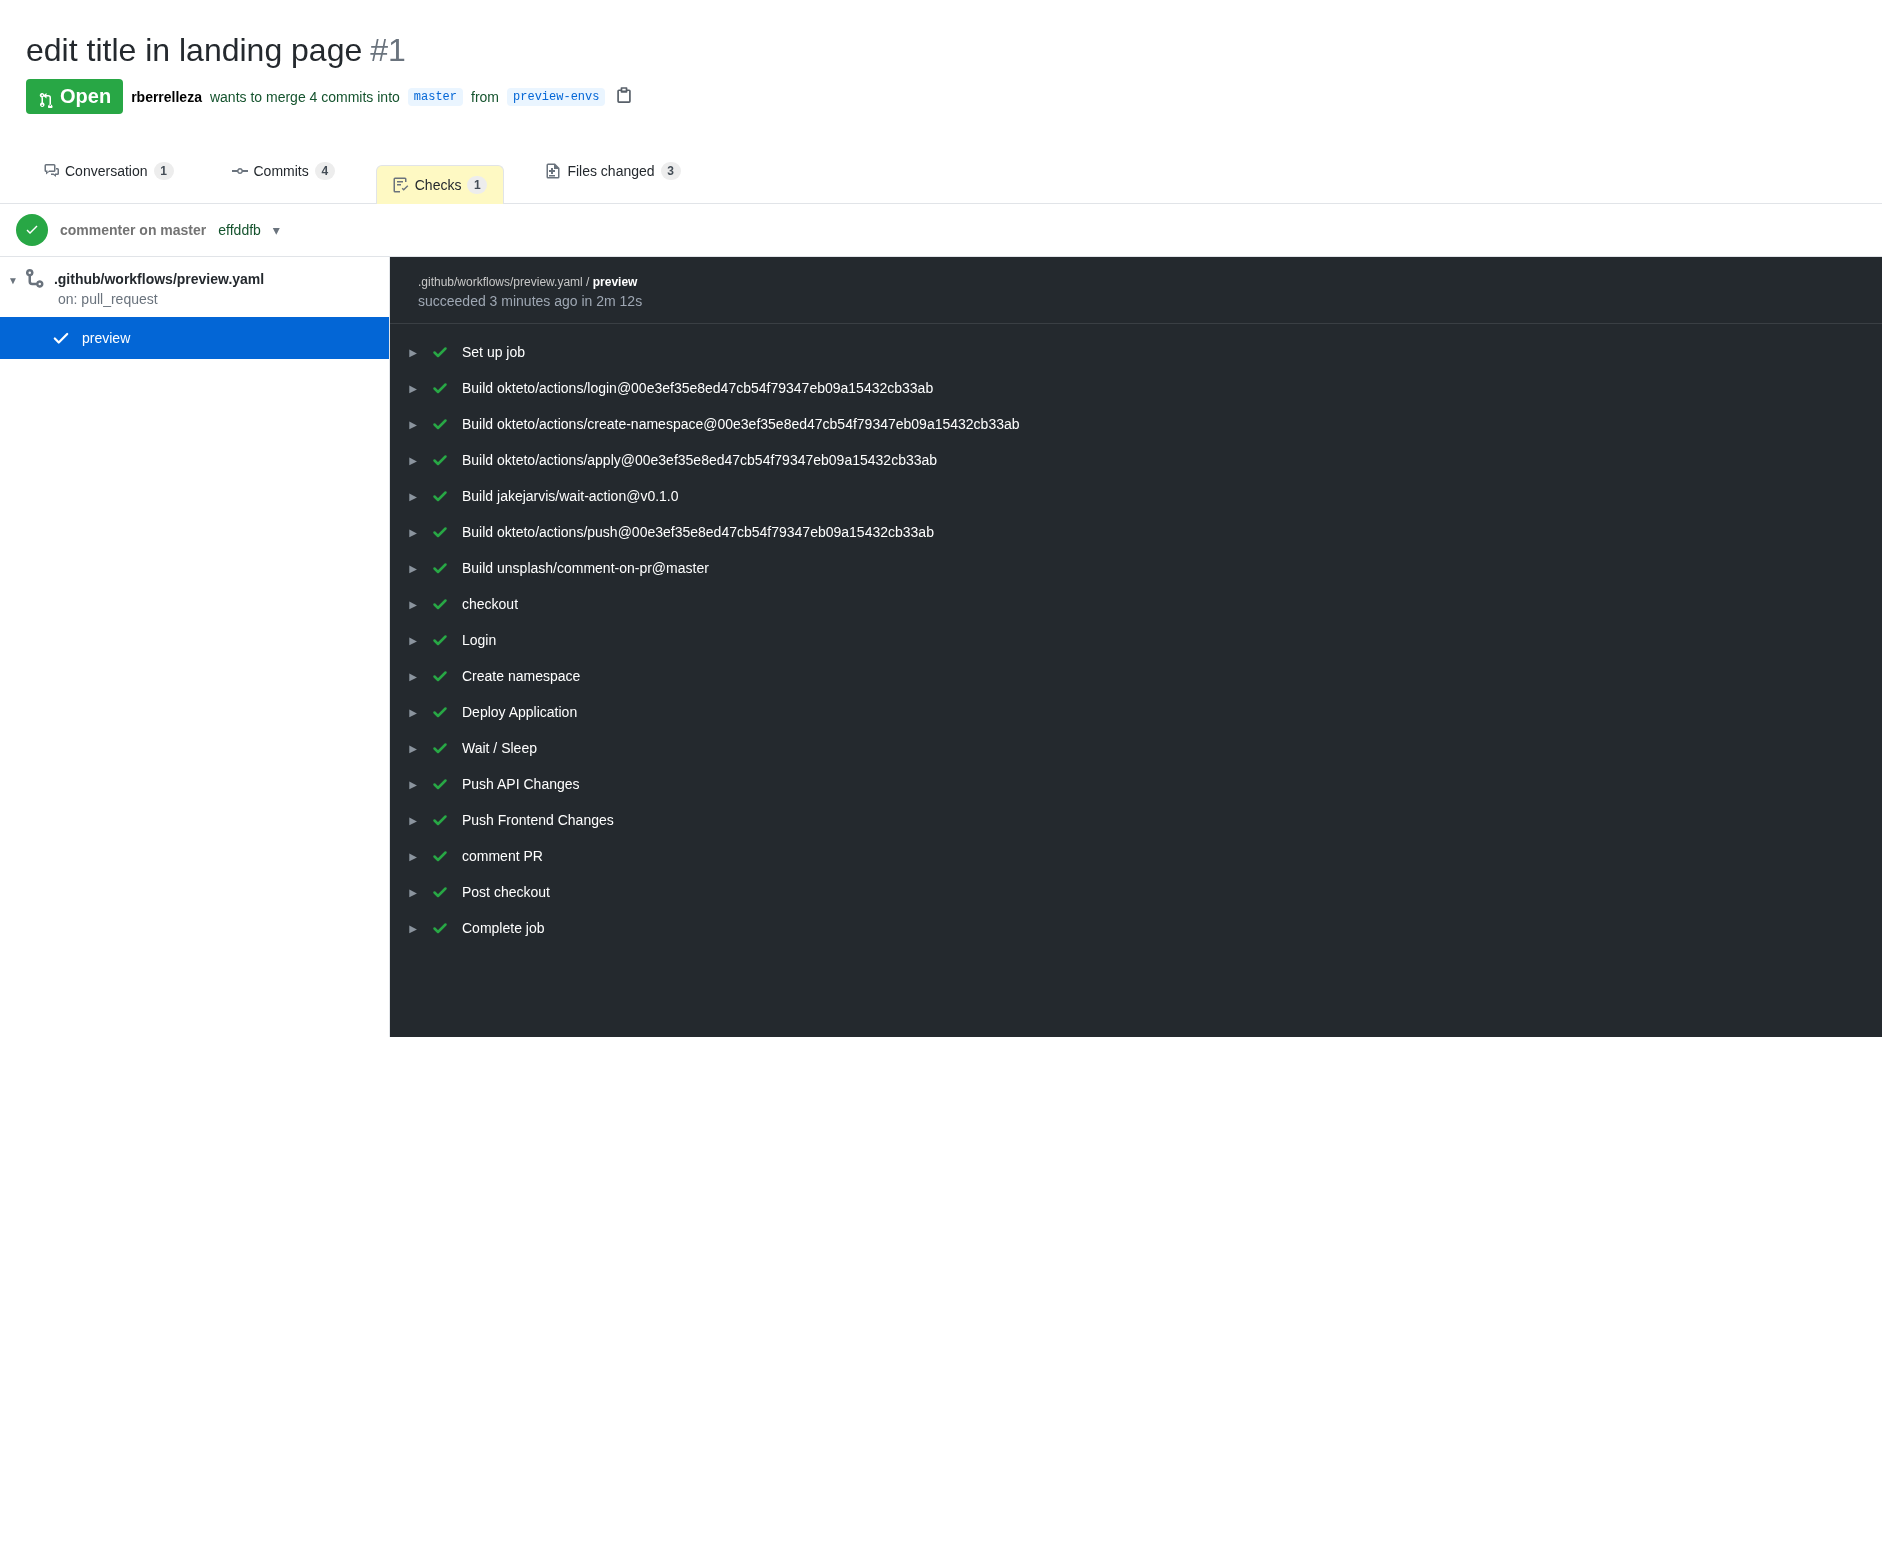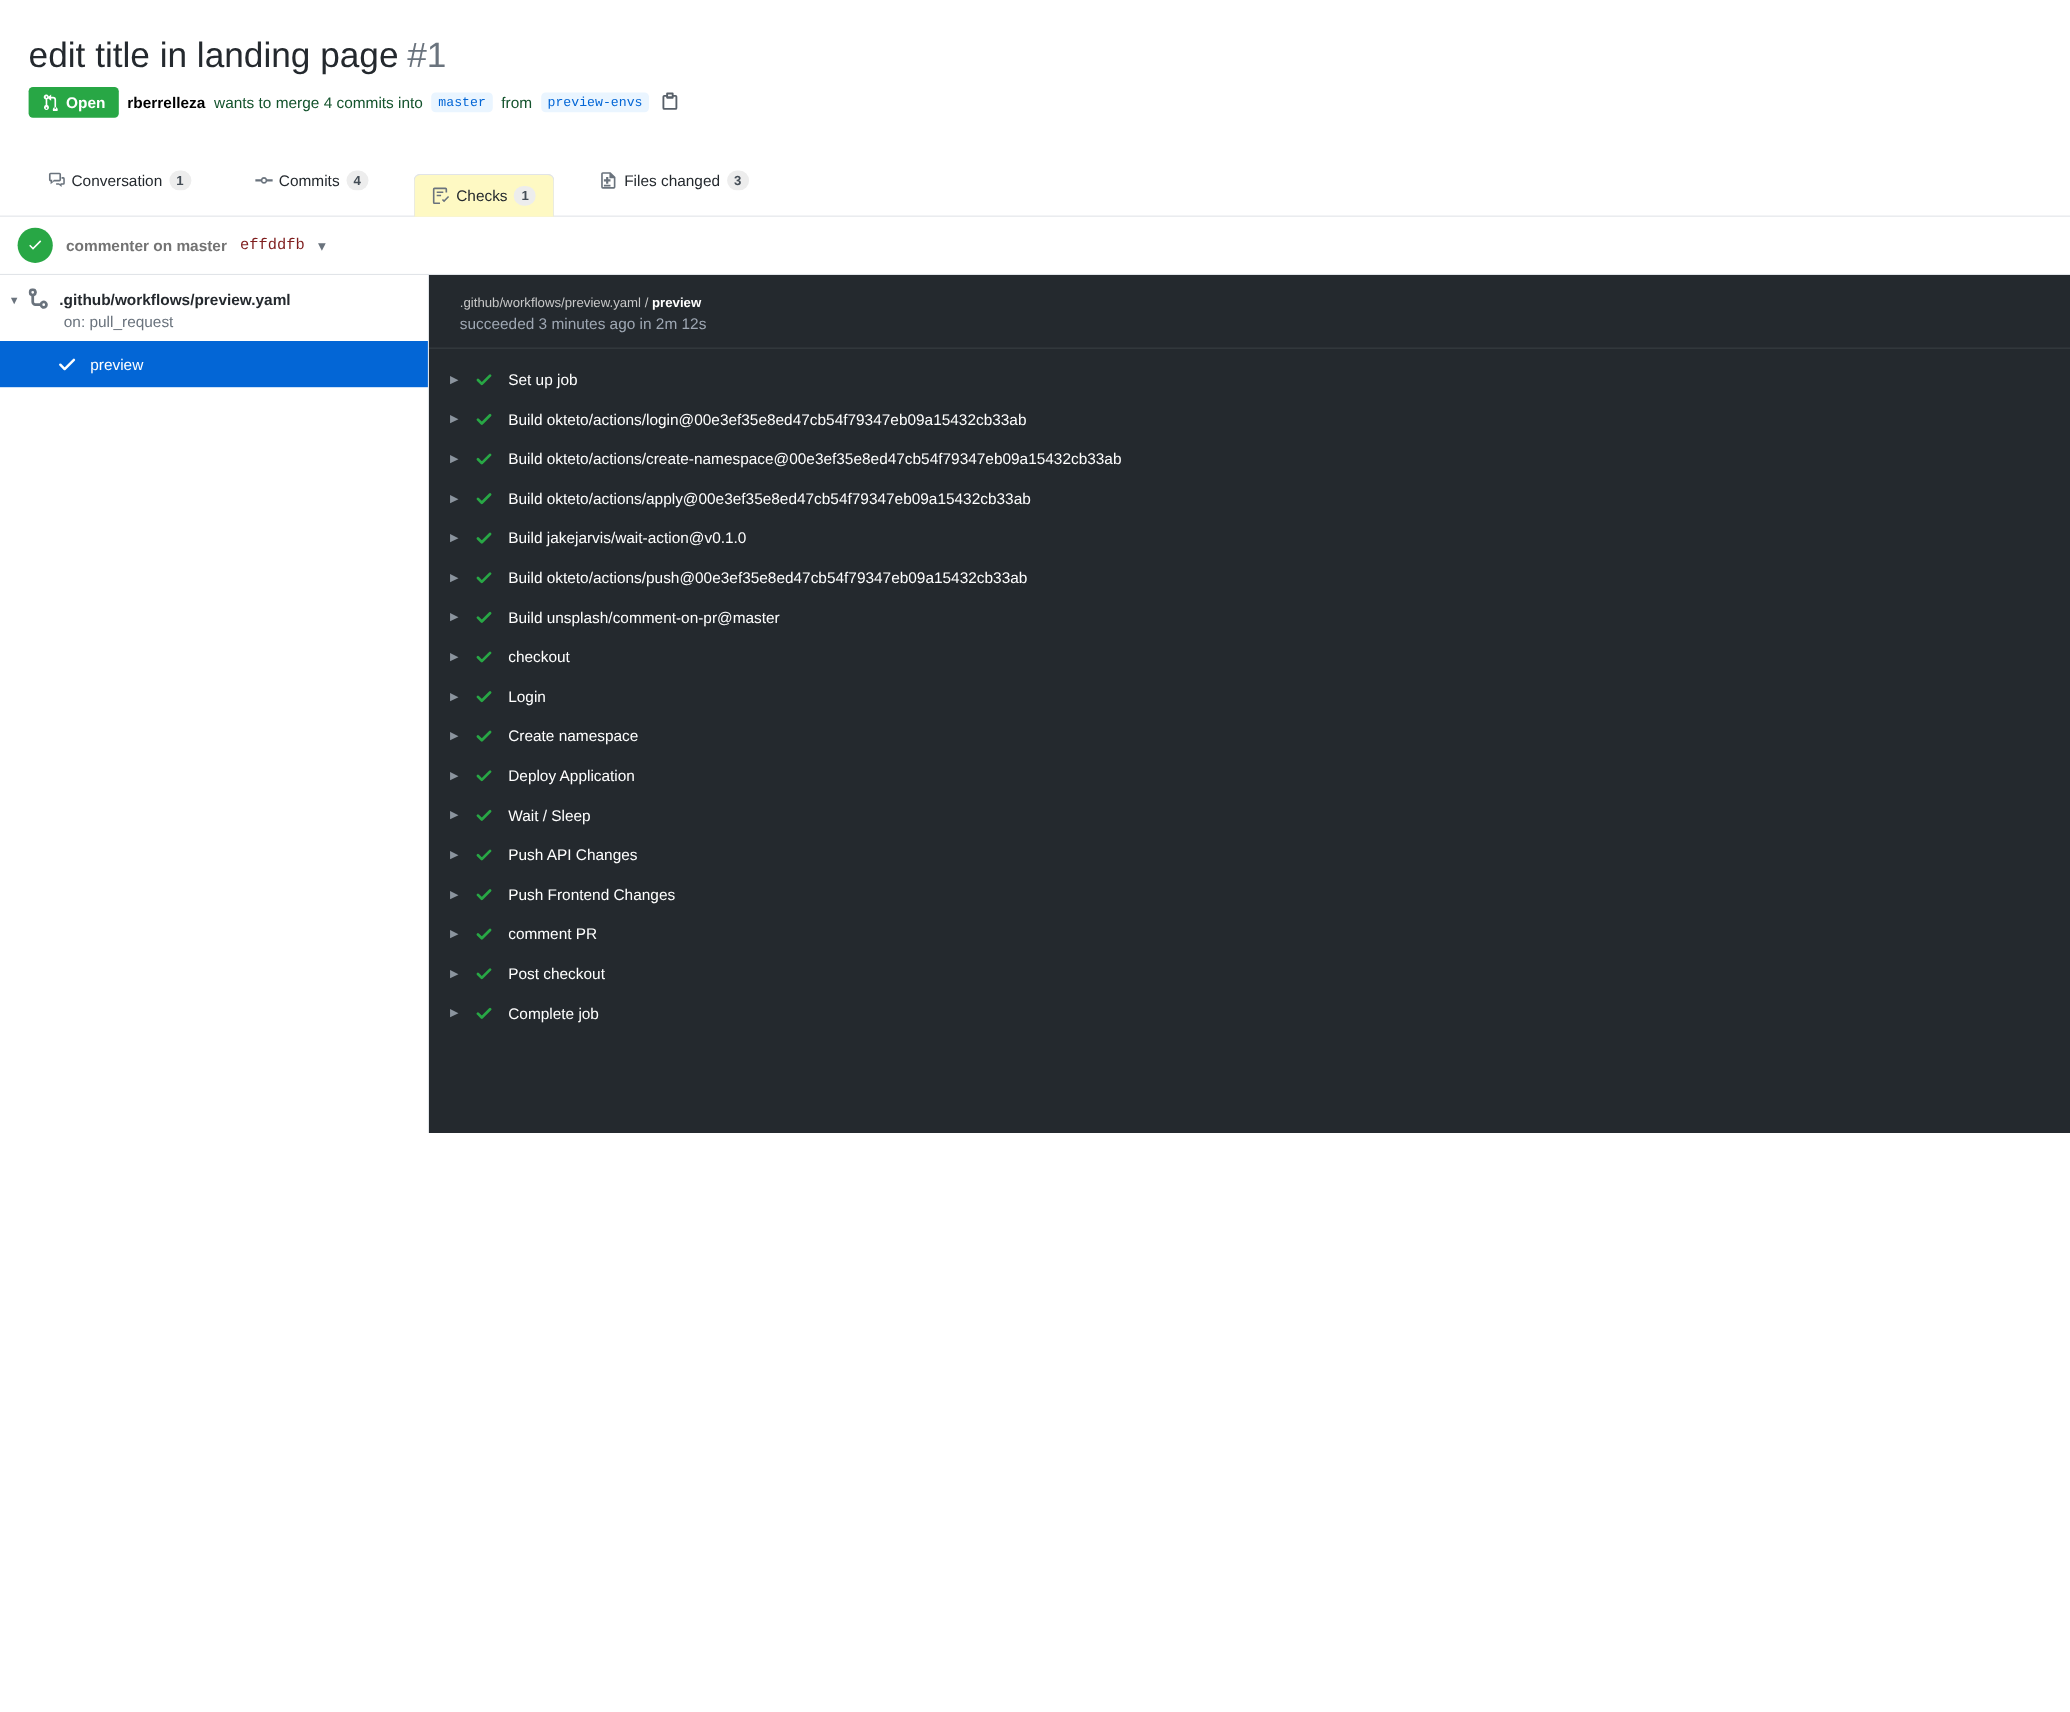--- a/index.html
+++ b/index.html
@@ -13,21 +13,21 @@
   
   .pr-header { padding: 32px 26px 0 26px; }
   .title-row { display: flex; align-items: baseline; gap: 8px; }
   .pr-title { font-size: 32px; font-weight: 400; }
   .pr-number { font-size: 32px; font-weight: 300; color: #6a737d; }
 
   .meta-row { display: flex; align-items: center; gap: 8px; margin-top: 10px; }
   .state-badge {
     display: inline-flex; align-items: flex-end; gap: 6px;
     background: #28a745; color: #fff;
-    font-weight: 600; font-size: 14px;
+    font-weight: 600; font-size: 20px;
     padding: 6px 12px; border-radius: 4px;
   }
   .state-badge svg { width: 16px; height: 16px; fill: #fff; }
   .author { font-weight: 600; color: #000000; }
   .meta-text { color: #14532d; }
   .branch {
     font-family: SFMono-Regular, Consolas, "Liberation Mono", Menlo, monospace;
     font-size: 12px;
     background: #eaf5ff; color: #0366d6;
     padding: 2px 6px; border-radius: 4px;
@@ -70,21 +70,21 @@
     display: flex; align-items: center; gap: 12px;
     padding: 10px 16px;
     border-bottom: 1px solid #e1e4e8;
   }
   .ok-circle {
     width: 32px; height: 32px; border-radius: 50%;
     background: #28a745; display: flex; align-items: center; justify-content: center;
   }
   .ok-circle svg { width: 16px; height: 16px; fill: #fff; }
   .commit-name { font-weight: 600; color: #737373; }
-  .sha { font-family: Liberation Mono, monospace; color: #7f1d1d; font-size: 14px; }
+  .sha { font-family: Liberation Sans, sans-serif; color: #14532d; font-size: 14px; }
   .commit-strip .caret { color: #6a737d; }
 
   
   .split { display: flex; min-height: 780px; }
   .sidebar {
     width: 390px; flex: none;
     border-right: 1px solid #e1e4e8;
     background: #fff;
   }
   .wf-row {

